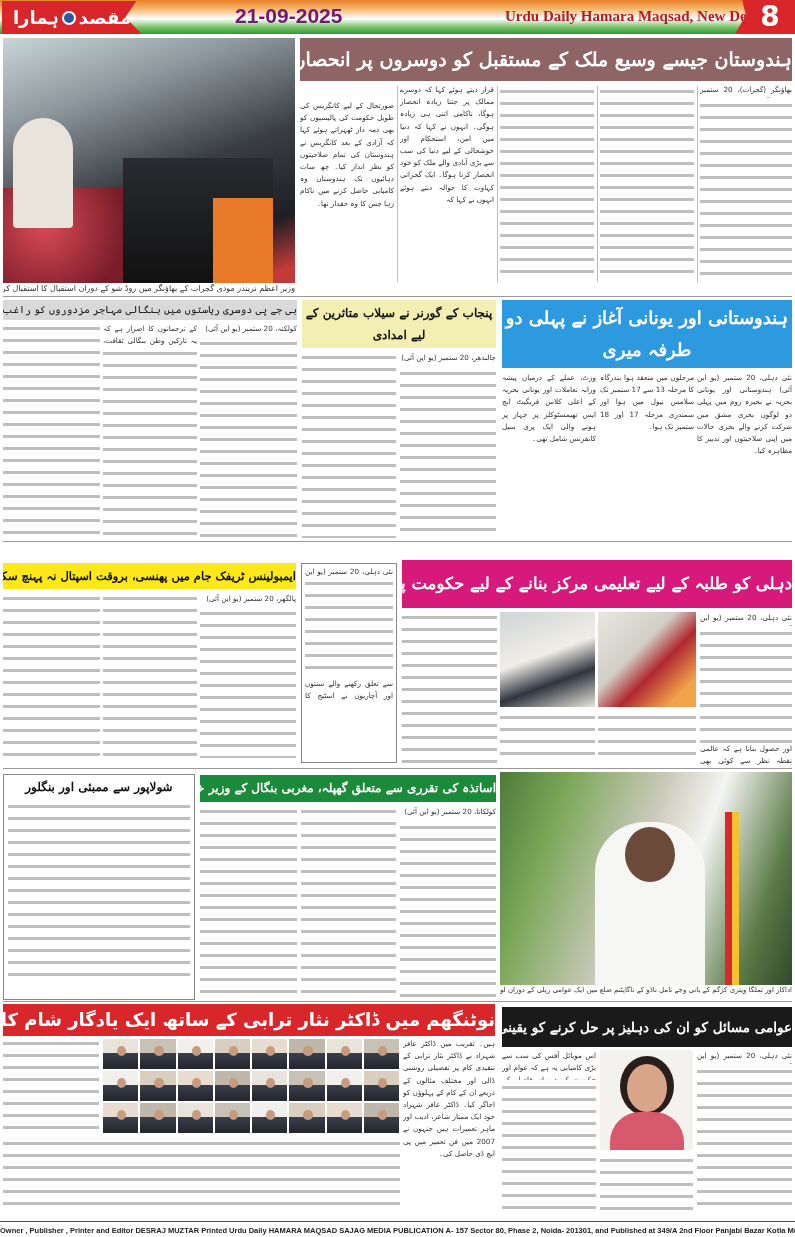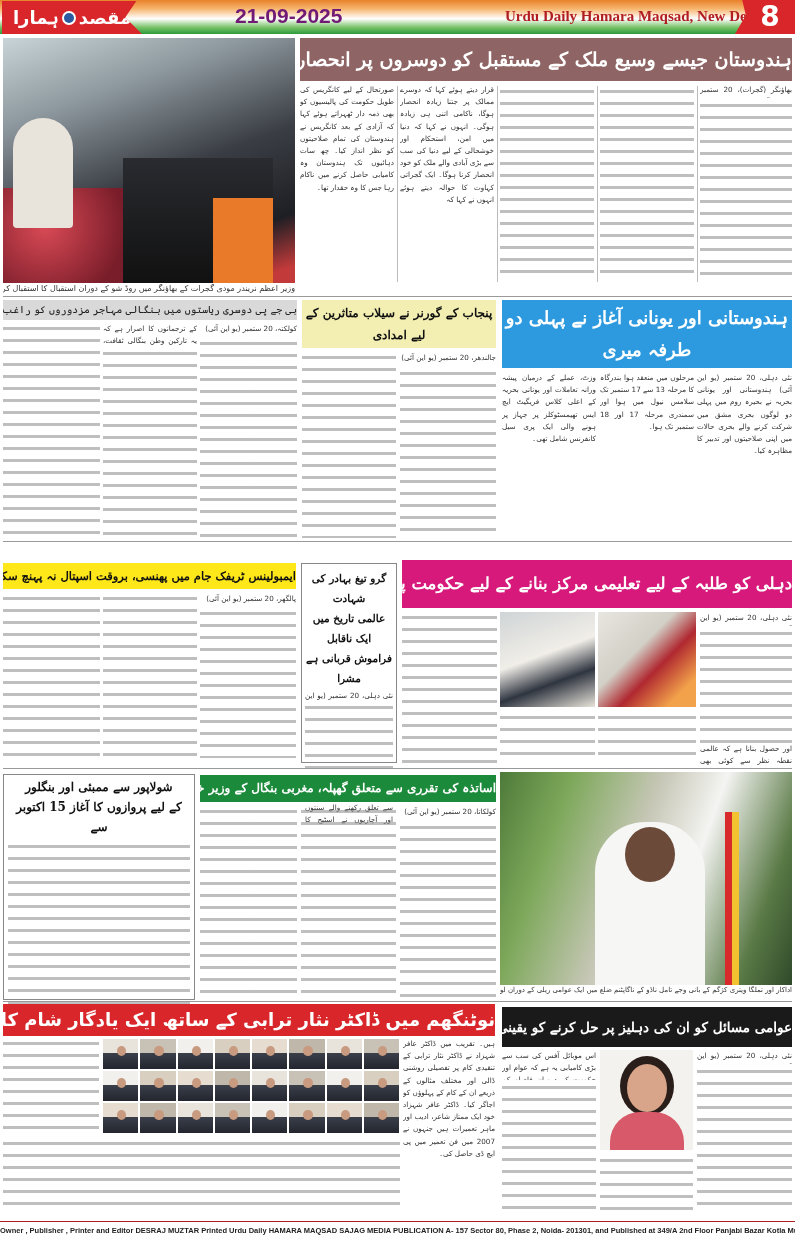--- a/index.html
+++ b/index.html
@@ -40,21 +40,21 @@
 <div id="pageno" class="abs">8</div>
 
 <div class="abs photo" style="left:3px;top:38px;width:292px;height:245px;background:linear-gradient(160deg,#c9d4d8 0%,#8f9aa0 25%,#3a3d44 55%,#1e1f24 80%,#c23a3a 95%)">
   <div class="abs" style="left:0;top:150px;width:140px;height:95px;background:radial-gradient(circle at 30% 40%,#d94a55,#7a1d2a 70%)"></div>
   <div class="abs" style="left:10px;top:80px;width:60px;height:110px;background:#e8e4dc;border-radius:30px 30px 4px 4px"></div>
   <div class="abs" style="left:120px;top:120px;width:150px;height:125px;background:linear-gradient(180deg,#2a2b30,#111)"></div>
   <div class="abs" style="left:210px;top:160px;width:60px;height:85px;background:#e87a2a"></div>
 </div>
 <div class="abs cap" style="left:3px;top:284px;width:292px;height:12px">وزیر اعظم نریندر مودی گجرات کے بھاؤنگر میں روڈ شو کے دوران استقبال کا استقبال کرتے ہوئے</div>
 <div class="abs band" style="left:300px;top:38px;width:492px;height:43px;background:#8f6464;font-size:19px;line-height:43px">ہندوستان جیسے وسیع ملک کے مستقبل کو دوسروں پر انحصار پر نہیں چھوڑا جا سکتا: وزیر اعظم</div>
-<div class="col txt" style="left:300px;top:84px;width:94px;height:200px">صورتحال کے لیے کانگریس کی طویل حکومت کی پالیسیوں کو بھی ذمہ دار ٹھہراتے ہوئے کہا کہ آزادی کے بعد کانگریس نے ہندوستان کی تمام صلاحیتوں کو نظر انداز کیا۔ چھ سات دہائیوں تک ہندوستان وہ کامیابی حاصل کرنے میں ناکام رہا جس کا وہ حقدار تھا۔</div>
+<div class="col txt" style="left:300px;top:100px;width:94px;height:200px">صورتحال کے لیے کانگریس کی طویل حکومت کی پالیسیوں کو بھی ذمہ دار ٹھہراتے ہوئے کہا کہ آزادی کے بعد کانگریس نے ہندوستان کی تمام صلاحیتوں کو نظر انداز کیا۔ چھ سات دہائیوں تک ہندوستان وہ کامیابی حاصل کرنے میں ناکام رہا جس کا وہ حقدار تھا۔</div>
 <div class="vsep" style="left:397px;top:86px;height:196px"></div>
 <div class="col txt" style="left:400px;top:84px;width:94px;height:200px">قرار دیتے ہوئے کہا کہ دوسرے ممالک پر جتنا زیادہ انحصار ہوگا، ناکامی اتنی ہی زیادہ ہوگی۔ انہوں نے کہا کہ دنیا میں امن، استحکام اور خوشحالی کے لیے دنیا کی سب سے بڑی آبادی والے ملک کو خود انحصار کرنا ہوگا۔ ایک گجراتی کہاوت کا حوالہ دیتے ہوئے انہوں نے کہا کہ</div>
 <div class="vsep" style="left:497px;top:86px;height:196px"></div>
 <div class="col lines" style="left:500px;top:86px;width:94px;height:196px"></div>
 <div class="vsep" style="left:597px;top:86px;height:196px"></div>
 <div class="col lines" style="left:600px;top:86px;width:94px;height:196px"></div>
 <div class="vsep" style="left:697px;top:86px;height:196px"></div>
 <div class="col txt" style="left:700px;top:84px;width:92px;height:14px">بھاؤنگر (گجرات)، 20 ستمبر (یو این آئی)</div>
 <div class="col lines" style="left:700px;top:100px;width:92px;height:182px"></div>
 
@@ -87,46 +87,40 @@
 
 <div class="abs" style="left:3px;top:541px;width:789px;height:1px;background:#999"></div>
 
 <div class="abs band" style="left:3px;top:563px;width:293px;height:26px;background:#ffe81a;color:#111;font-size:11.5px;line-height:26px">ایمبولینس ٹریفک جام میں پھنسی، بروقت اسپتال نہ پہنچ سکنے سے ننھے بچے کی موت</div>
 <div class="col txt" style="left:200px;top:593px;width:96px;height:14px">پالگھر، 20 ستمبر (یو این آئی)</div>
 <div class="col lines" style="left:200px;top:608px;width:96px;height:150px"></div>
 <div class="col lines" style="left:103px;top:593px;width:94px;height:165px"></div>
 <div class="col lines" style="left:3px;top:593px;width:97px;height:165px"></div>
 
 <div class="abs box" style="left:301px;top:563px;width:96px;height:200px">
-  <div class="band" style="color:#111;font-size:10.5px;line-height:20px;white-space:normal;padding:4px 2px 0">
-    <div>گرو تیغ بہادر کی شہادت</div>
-    <div>عالمی تاریخ میں ایک ناقابل</div>
-    <div>فراموش قربانی ہے مشرا</div>
-  </div>
   <div class="txt" style="padding:2px 3px;height:14px">نئی دہلی، 20 ستمبر (یو این آئی)</div>
   <div class="lines" style="margin:0 3px;height:100px"></div>
   <div class="txt" style="padding:0 3px;height:24px">سے تعلق رکھنے والے سنتوں اور آچاریوں نے اسٹیج کا اشتراک کیا۔</div>
 </div>
 
 <div class="abs band" style="left:402px;top:560px;width:390px;height:48px;background:#d6197a;font-size:16.5px;line-height:48px">دہلی کو طلبہ کے لیے تعلیمی مرکز بنانے کے لیے حکومت پرعزم: ریکھا گپتا</div>
 <div class="col txt" style="left:700px;top:612px;width:92px;height:14px">نئی دہلی، 20 ستمبر (یو این آئی)</div>
 <div class="col lines" style="left:700px;top:628px;width:92px;height:115px"></div>
 <div class="col txt" style="left:700px;top:743px;width:92px;height:24px">اور حصول بنانا ہے کہ عالمی نقطہ نظر سے کوئی بھی طالب علم یہاں پڑھنے آئے۔</div>
 <div class="abs photo" style="left:598px;top:612px;width:98px;height:95px;background:linear-gradient(135deg,#e8e6e0 0%,#d2cfc6 40%,#b02830 60%,#f2a24a 85%)"></div>
 <div class="col lines" style="left:598px;top:712px;width:98px;height:52px"></div>
 <div class="abs photo" style="left:500px;top:612px;width:95px;height:95px;background:linear-gradient(160deg,#cfd4d6 0%,#f1eee8 45%,#2f3540 70%,#e8e4da 100%)"></div>
 <div class="col lines" style="left:500px;top:712px;width:95px;height:52px"></div>
 <div class="col lines" style="left:402px;top:612px;width:95px;height:152px"></div>
 
 <div class="abs" style="left:3px;top:768px;width:789px;height:1px;background:#999"></div>
 
 <div class="abs box" style="left:3px;top:774px;width:192px;height:226px">
   <div class="band" style="color:#111;font-size:12px;line-height:20px;white-space:normal;padding:2px 2px 0">
     <div>شولاپور سے ممبئی اور بنگلور</div>
-    <div>کے لیے پروازوں کا آغاز 15 اکتوبر سے</div>
   </div>
   <div class="lines" style="margin:4px 4px 0;height:176px"></div>
 </div>
 
 <div class="abs band" style="left:200px;top:775px;width:296px;height:27px;background:#1c8a3b;font-size:12px;line-height:27px">اساتذہ کی تقرری سے متعلق گھپلہ، مغربی بنگال کے وزیر خصوصی عدالت میں پیش</div>
 <div class="col txt" style="left:400px;top:806px;width:96px;height:14px">کولکاتا، 20 ستمبر (یو این آئی)</div>
 <div class="col lines" style="left:400px;top:822px;width:96px;height:178px"></div>
 <div class="col lines" style="left:301px;top:806px;width:95px;height:194px"></div>
 <div class="col lines" style="left:200px;top:806px;width:97px;height:194px"></div>
 

